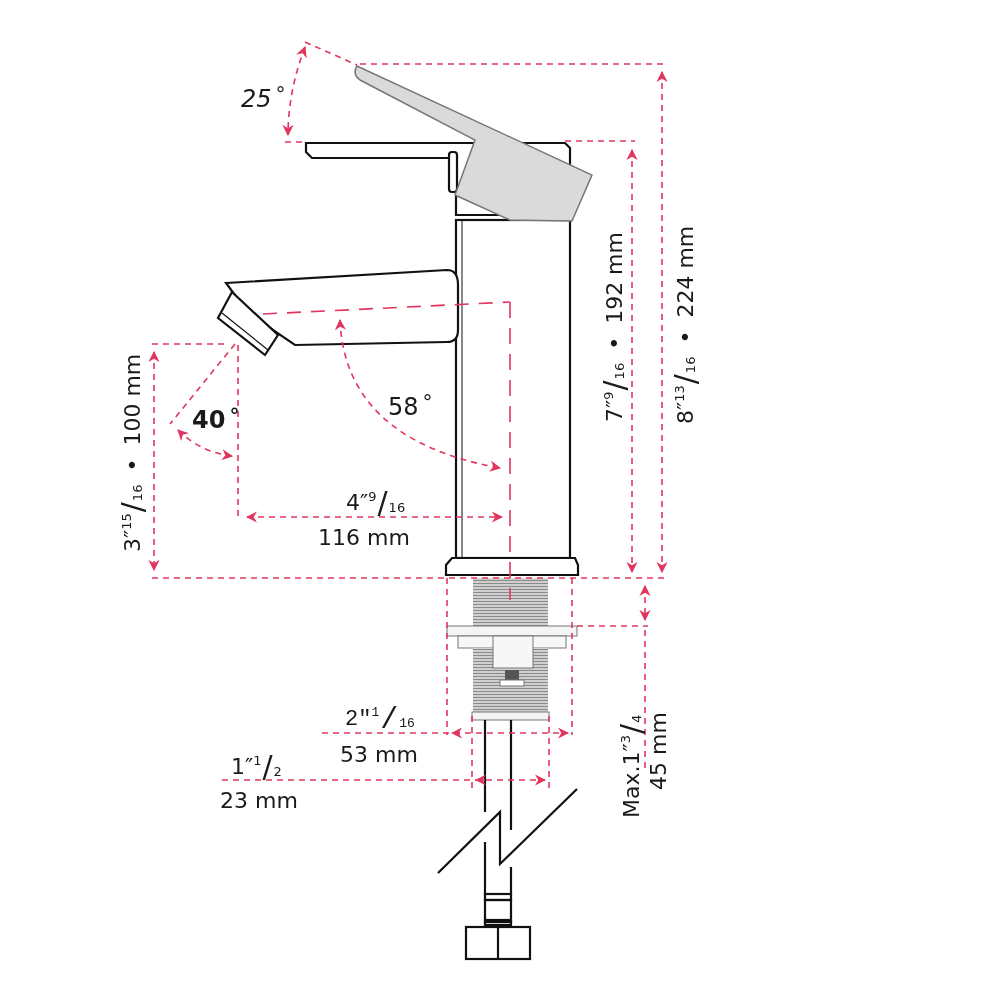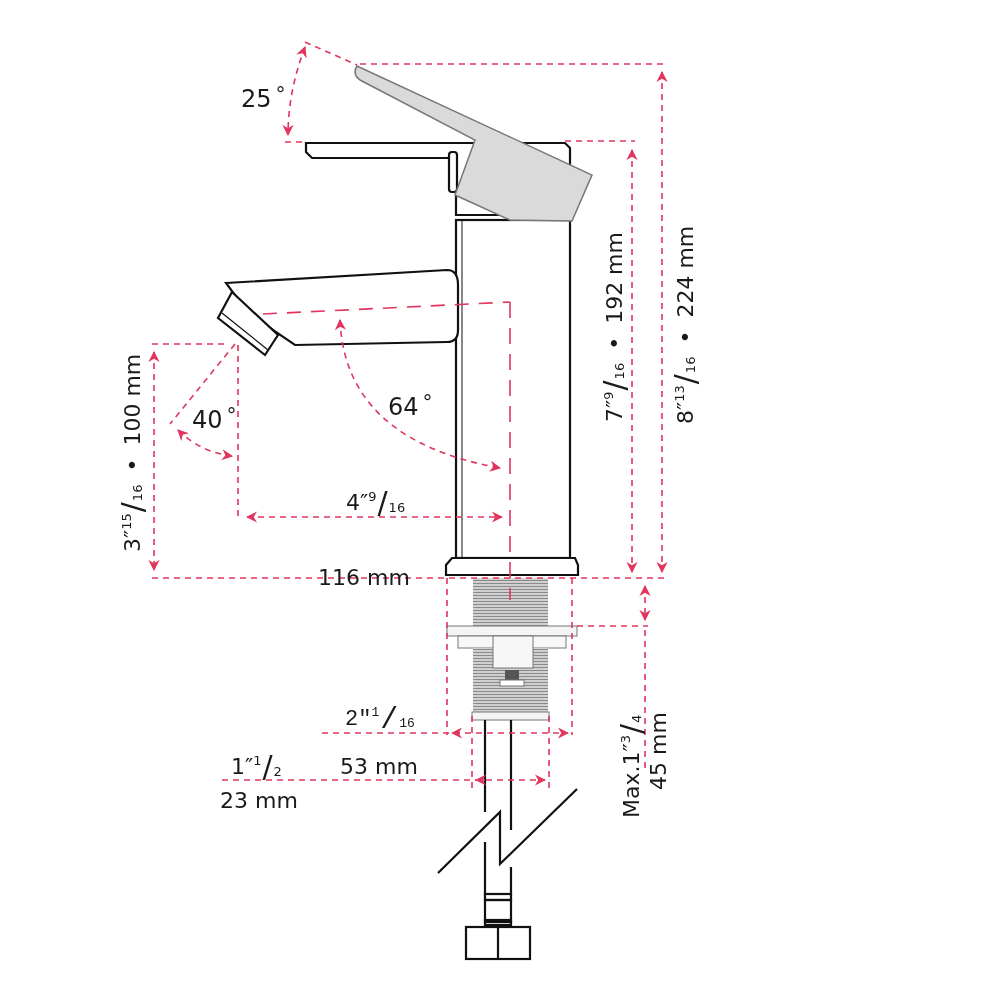--- a/index.html
+++ b/index.html
@@ -106,41 +106,41 @@
     <line x1="549" y1="716" x2="549" y2="790"></line>
     <line x1="222" y1="780" x2="545" y2="780" marker-end="url(#ah)"></line>
     <line x1="485" y1="780" x2="476" y2="780" marker-end="url(#ah)"></line>
 
     <line x1="577" y1="626" x2="648" y2="626"></line>
     <line x1="645" y1="586" x2="645" y2="620" marker-start="url(#ah)" marker-end="url(#ah)"></line>
     <line x1="645" y1="630" x2="645" y2="770"></line>
   </g>
 </svg>
 
-<div class="lbl" style="left:241px;top:84px;font-size:24px;">
+<div class="lbl" style="left:241px;top:84px;font-size:24px;font-style:italic;">
   <span>25</span><span style="margin-left:4px;font-size:20px;vertical-align:6px;">°</span>
 </div>
 
-<div class="lbl" style="left:192px;top:405px;font-size:24px;">
+<div class="lbl" style="left:192px;top:405px;font-size:24px;font-weight:bold;">
   <span>40</span><span style="margin-left:4px;font-size:20px;vertical-align:6px;">°</span>
 </div>
 
 <div class="lbl" style="left:388px;top:392px;font-size:24px;">
-  <span>64</span><span style="margin-left:4px;font-size:20px;vertical-align:6px;">°</span>
+  <span>58</span><span style="margin-left:4px;font-size:20px;vertical-align:6px;">°</span>
 </div>
 
 <div class="lbl" style="left:346px;top:488px;">
   <span>4</span>″<sup>9</sup><span class="slash">/</span><sub>16</sub>
 </div>
-<div class="lbl" style="left:318px;top:527px;margin-top:40px;">116 mm</div>
+<div class="lbl" style="left:318px;top:527px;">116 mm</div>
 
 <div class="lbl" style="left:345px;top:705px;font-family:Liberation Mono, monospace;">
   <span>2</span>″<sup>1</sup><span class="slash">/</span><sub>16</sub>
 </div>
-<div class="lbl" style="left:340px;top:744px;margin-top:12px;">53 mm</div>
+<div class="lbl" style="left:340px;top:744px;">53 mm</div>
 
 <div class="lbl" style="left:231px;top:752px;">
   <span>1</span>″<sup>1</sup><span class="slash">/</span><sub>2</sub>
 </div>
 <div class="lbl" style="left:220px;top:790px;">23 mm</div>
 
 <div class="lbl vert" style="left:118px;top:552px;">
   <span>3</span>″<sup>15</sup><span class="slash">/</span><sub>16</sub>
   <span style="margin:0 6px;">•</span>
   <span>100 mm</span>

